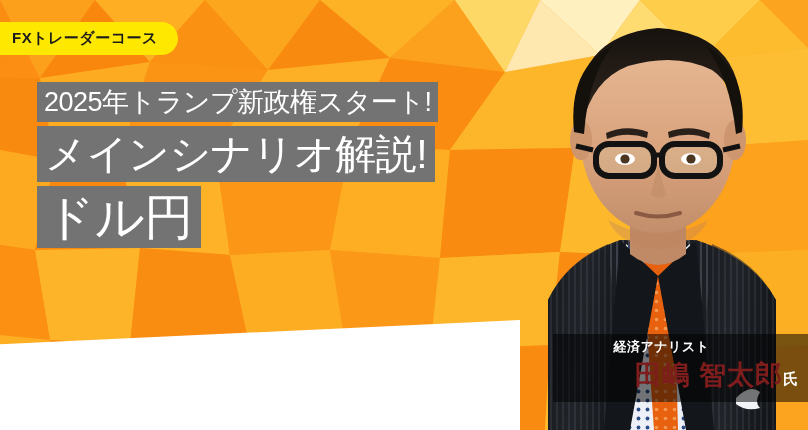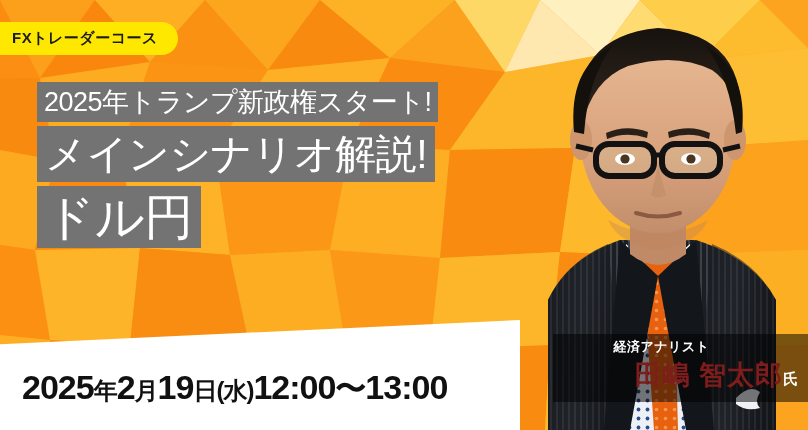--- a/index.html
+++ b/index.html
@@ -345,20 +345,19 @@
       <span class="hl-band">2025年トランプ新政権スタート!</span>
     </div>
     <div class="hl-row hl-3">
       <span class="hl-band">メインシナリオ解説!</span>
     </div>
     <div class="hl-row hl-2">
       <span class="hl-band">ドル円</span>
     </div>
   </div>
 
-  <div id="date-line"><span>2025</span><span class="dl-small">年</span><span>2</span><span class="dl-small">月</span><span>19</span><span class="dl-small">日</span><span class="dl-small">(水)</span><span>12:00</span><span class="dl-tilde">〜</span><span>13:00</span></div>
 
   <div id="speaker-plate">
     <span id="speaker-role">経済アナリスト</span>
     <span id="speaker-name-row"><span id="speaker-name">田嶋 智太郎</span><span id="speaker-suffix">氏</span></span>
   </div>
 
 </div>
 
 </body></html>

